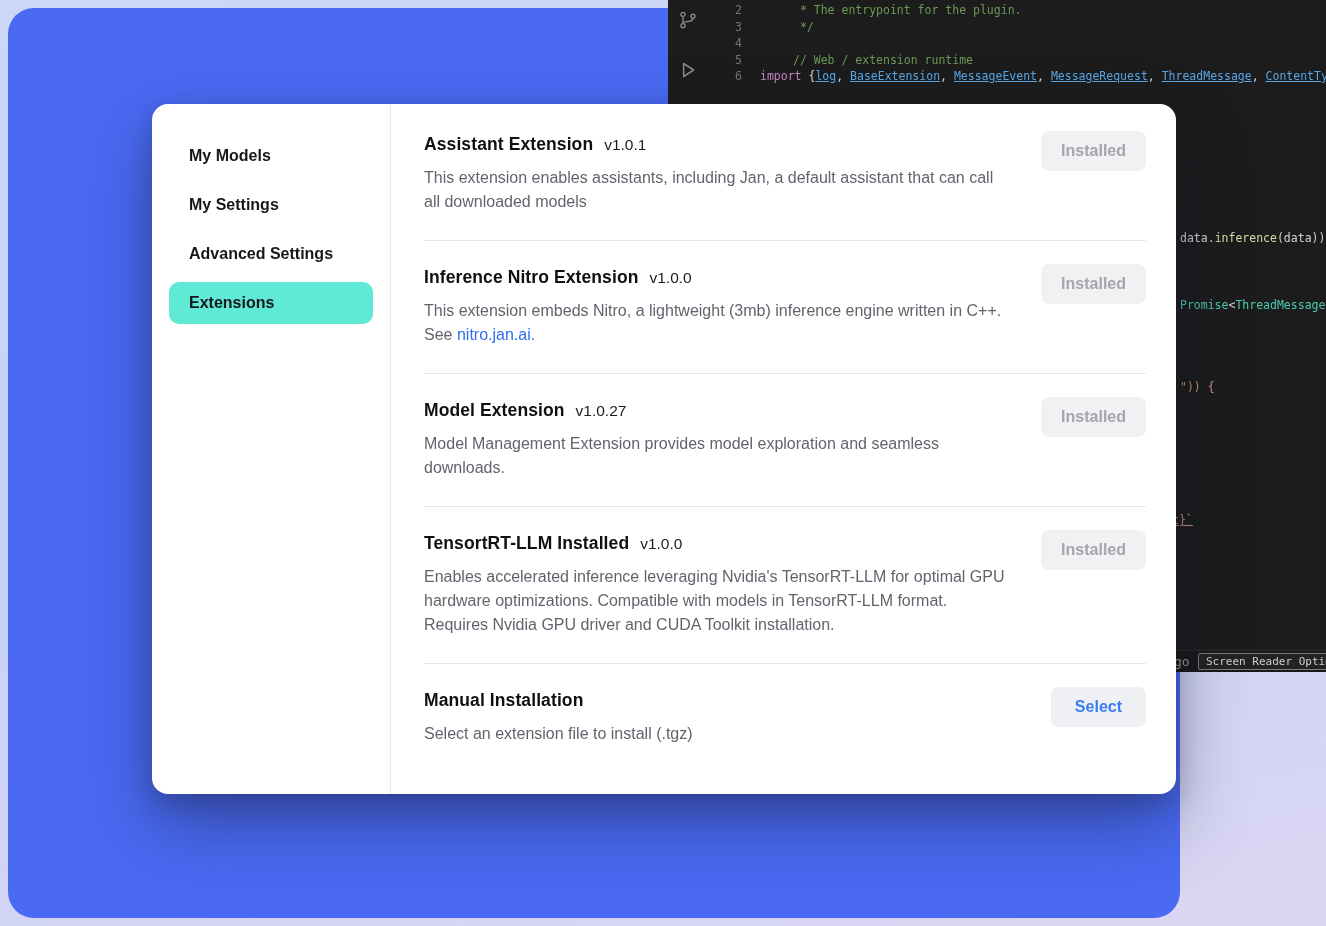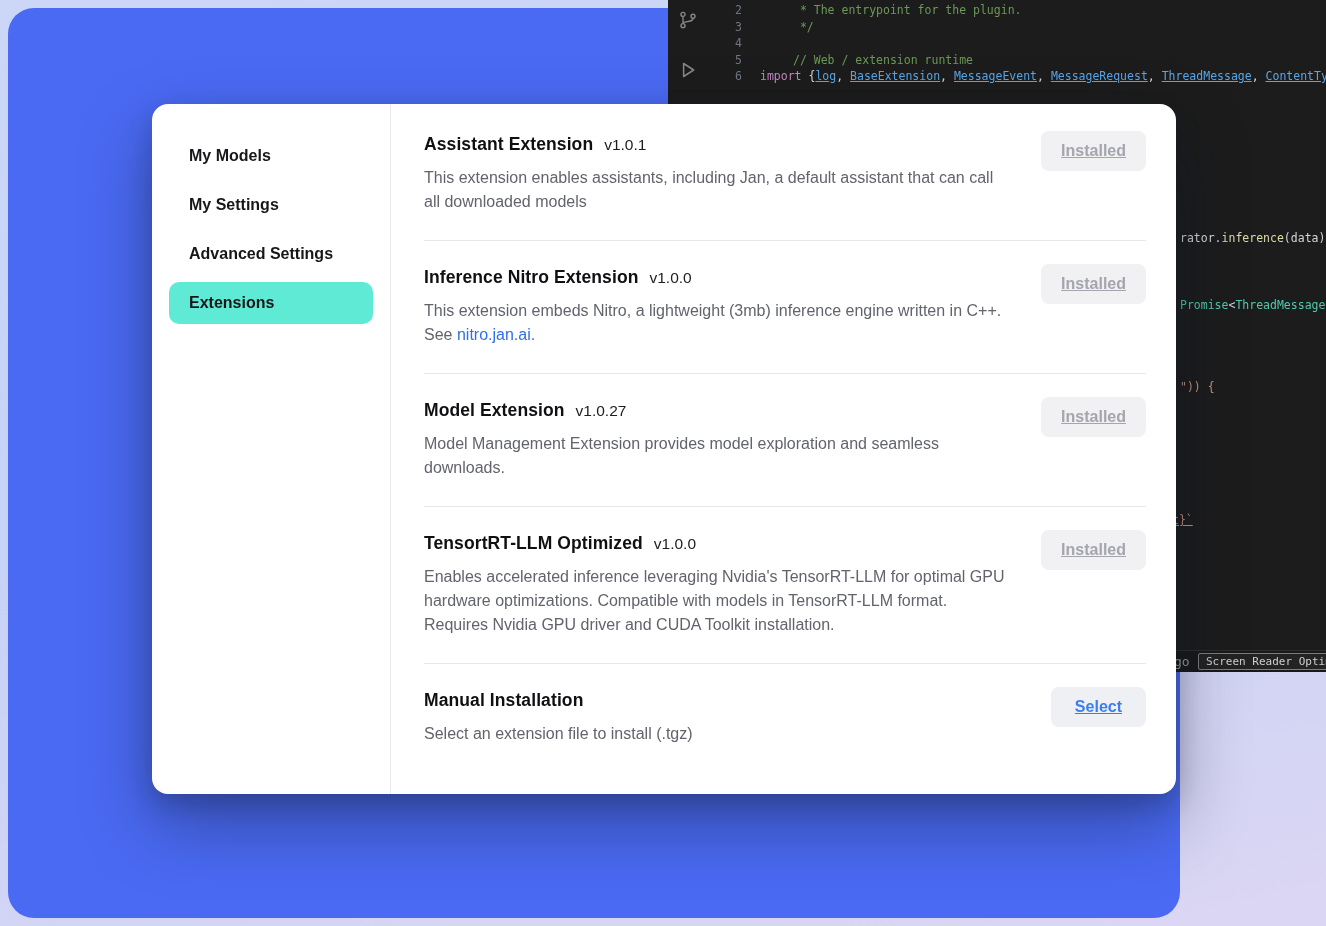--- a/index.html
+++ b/index.html
@@ -70,21 +70,21 @@
   .content { flex:1; padding:4px 30px 0 33px; }
   .section { padding:26px 0; border-bottom:1px solid #e7e7ea; }
   .section.last { border-bottom:none; }
   .sec-row { display:flex; justify-content:space-between; align-items:flex-start; }
   .sec-title { display:inline; font-size:17.5px; font-weight:700; color:#101014; letter-spacing:.1px; }
   .sec-version { font-size:15.5px; font-weight:400; color:#1d1d22; margin-left:11px; }
   .sec-desc { margin-top:11px; font-size:16px; line-height:24px; color:#62646d; max-width:585px; }
   .link { color:#2f6fed; text-decoration:none; cursor:pointer; }
   .btn {
     border:none; border-radius:8px; padding:11px 20px; font-size:16px;
-    font-family:"Liberation Sans", sans-serif; white-space:nowrap; margin-top:-3px;text-decoration:underline;
+    font-family:"Liberation Sans", sans-serif; white-space:nowrap; margin-top:-3px;
   }
   .btn.installed { background:#f1f1f3; color:#a4a5ad; font-weight:600; cursor:default; }
   .btn.select { background:#eef0f4; color:#3b7df5; font-weight:700; cursor:pointer; padding:11px 24px; }
 </style>
 </head>
 <body>
 
 <div class="screen">
 
   <div class="blue-panel"></div>
@@ -106,21 +106,21 @@
         <div class="gut-num">3</div>
         <div class="gut-num">4</div>
         <div class="gut-num">5</div>
         <div class="gut-num">6</div>
       </div>
     <div class="code-lines"><div class="code-line"><span class="tok-comment"> * The entrypoint for the plugin.</span></div><div class="code-line"><span class="tok-comment"> */</span></div><div class="code-line"></div><div class="code-line"><span class="tok-comment">// Web / extension runtime</span></div><div class="code-line"><span class="tok-keyword">import </span><span class="tok-plain">{</span><span class="tok-ident">log</span><span class="tok-plain">, </span><span class="tok-ident">BaseExtension</span><span class="tok-plain">, </span><span class="tok-ident">MessageEvent</span><span class="tok-plain">, </span><span class="tok-ident">MessageRequest</span><span class="tok-plain">, </span><span class="tok-ident">ThreadMessage</span><span class="tok-plain">, </span><span class="tok-ident">ContentType</span></div></div>
     <div class="statusbar">
       <span class="status-left-text">go</span>
       <span class="status-chip">Screen Reader Optimized</span>
     </div>
-  <div class="code-frag" style="top: 230px; left: 512px;"><span class="tok-plain">rator.</span><span class="tok-func">inference</span><span class="tok-plain">(data));</span></div>
+  <div class="code-frag" style="top: 230px; left: 512px;"><span class="tok-plain">data.</span><span class="tok-func">inference</span><span class="tok-plain">(data));</span></div>
       <div class="code-frag" style="top: 297px; left: 512px;"><span class="tok-type">Promise</span><span class="tok-plain">&lt;</span><span class="tok-type">ThreadMessage</span><span class="tok-plain">&gt;</span></div>
       <div class="code-frag" style="top: 379px; left: 512px;"><span class="tok-string">")) {</span></div>
       <div class="code-frag" style="top: 512px; left: 504px;"><span class="tok-string-u">t}`</span></div>
     </div>
 
   <div class="modal">
 
     <div class="sidebar">
       <div class="side-item">My Models</div>
       <div class="side-item">My Settings</div>
@@ -156,21 +156,21 @@
             <h3 class="sec-title">Model Extension</h3><span class="sec-version">v1.0.27</span>
             <p class="sec-desc">Model Management Extension provides model exploration and seamless downloads.</p>
           </div>
           <button class="btn installed">Installed</button>
         </div>
       </div>
 
       <div class="section">
         <div class="sec-row">
           <div>
-            <h3 class="sec-title">TensortRT-LLM Optimized</h3><span class="sec-version">v1.0.0</span>
+            <h3 class="sec-title">TensortRT-LLM Installed</h3><span class="sec-version">v1.0.0</span>
             <p class="sec-desc">Enables accelerated inference leveraging Nvidia's TensorRT-LLM for optimal GPU hardware optimizations. Compatible with models in TensorRT-LLM format. Requires Nvidia GPU driver and CUDA Toolkit installation.</p>
           </div>
           <button class="btn installed">Installed</button>
         </div>
       </div>
 
       <div class="section last">
         <div class="sec-row">
           <div>
             <h3 class="sec-title">Manual Installation</h3>

